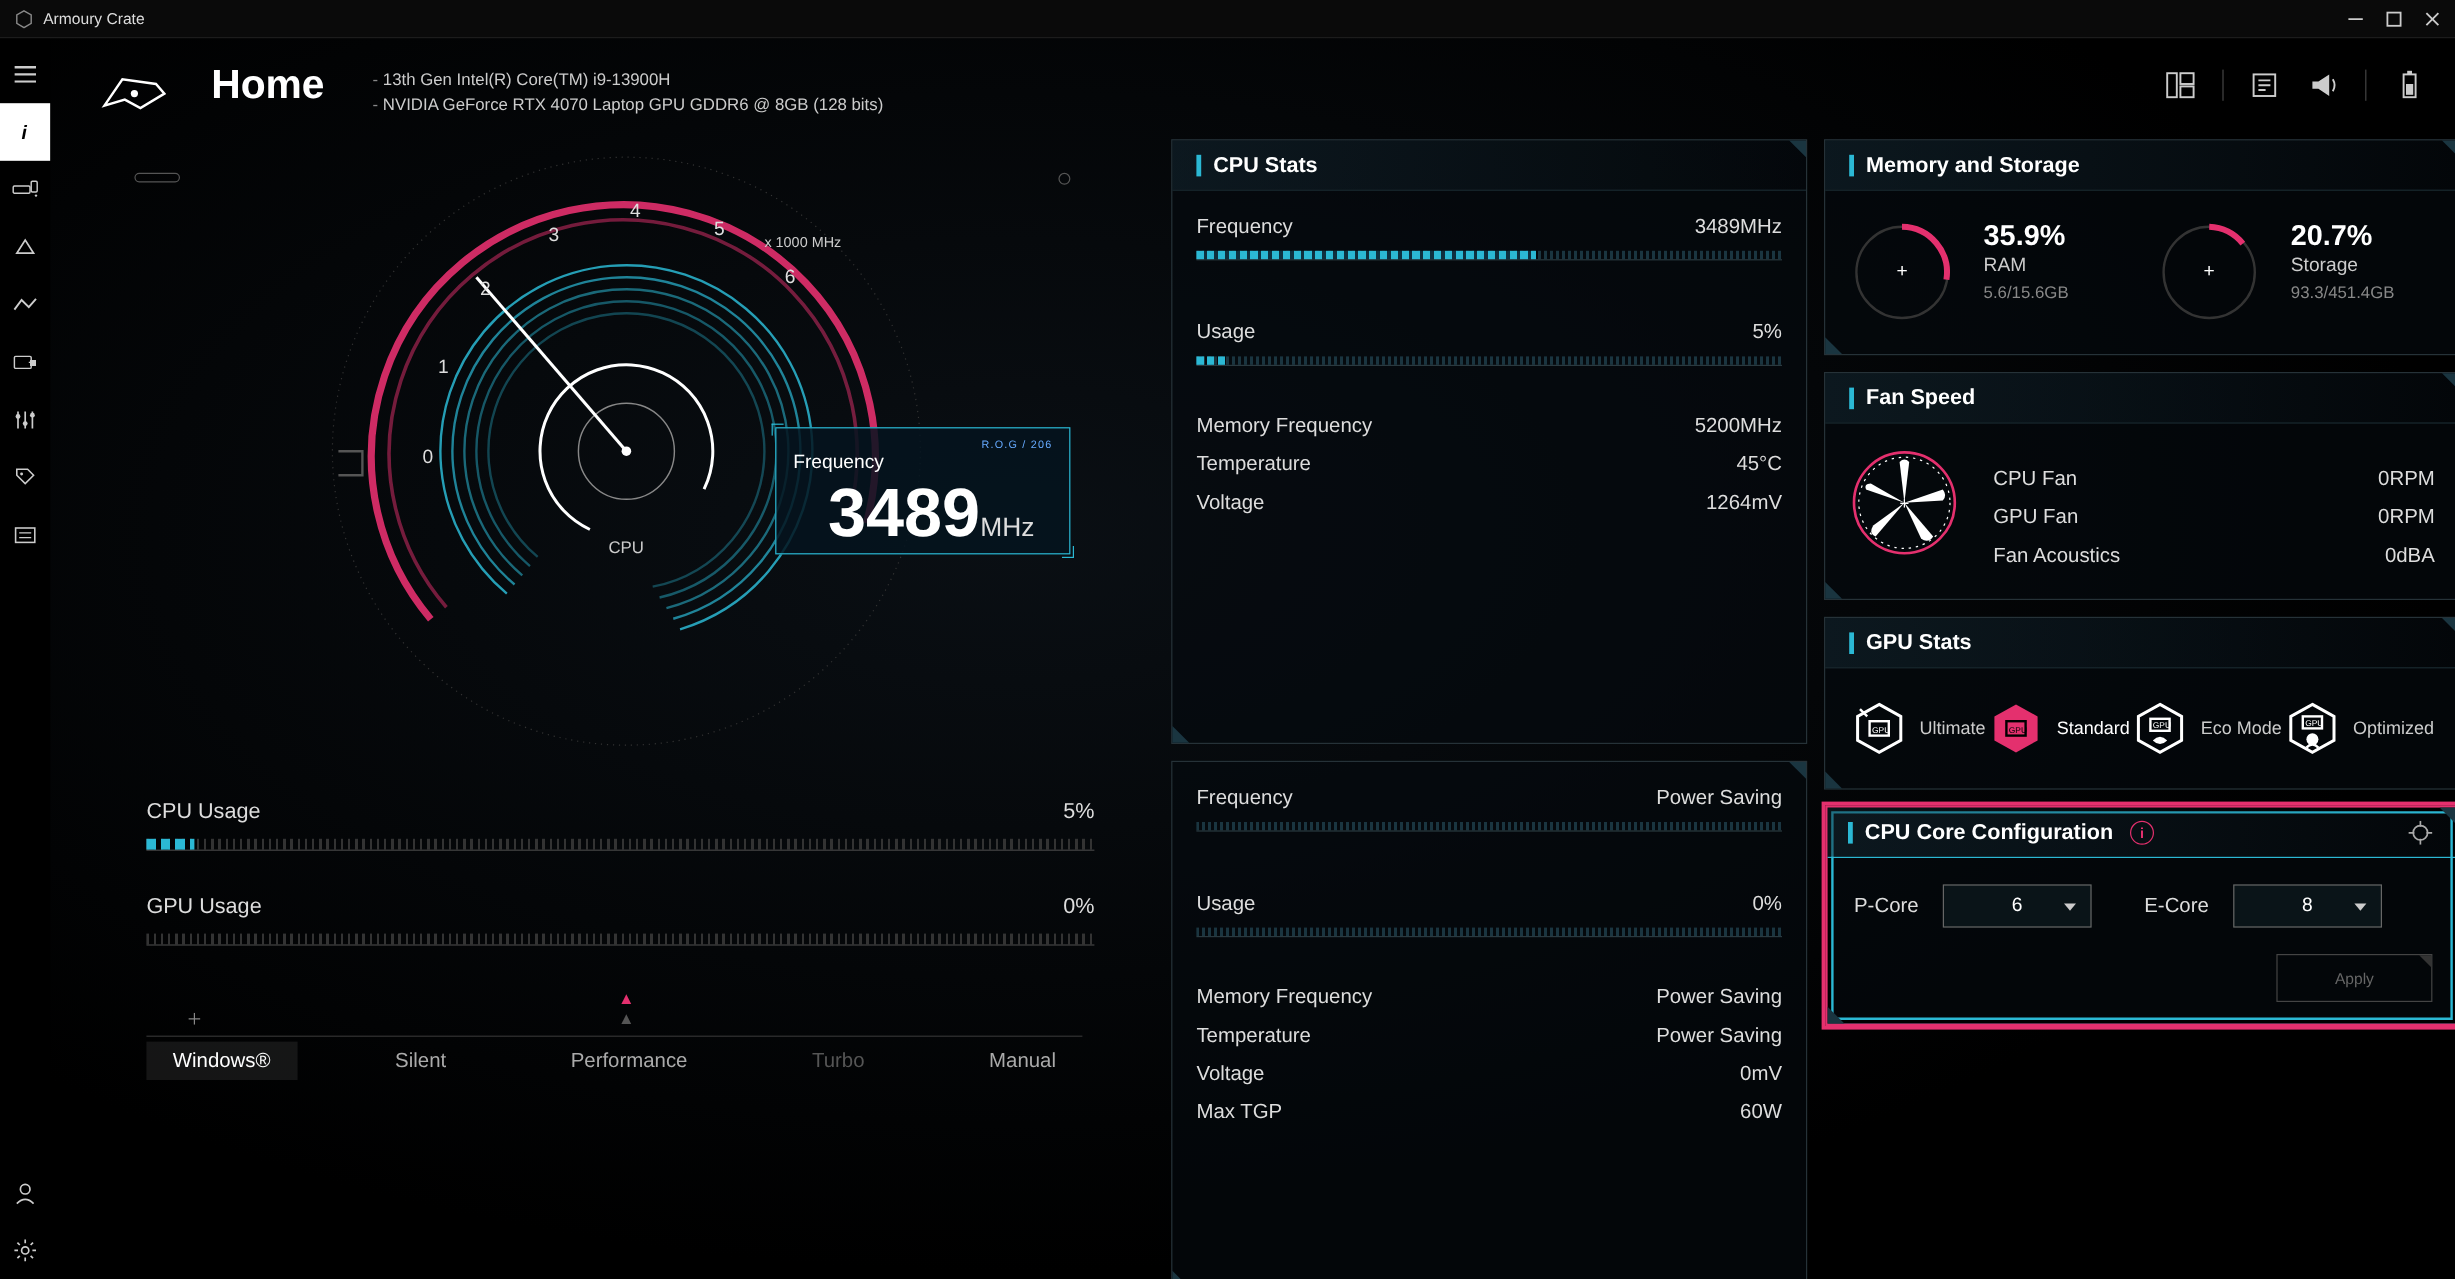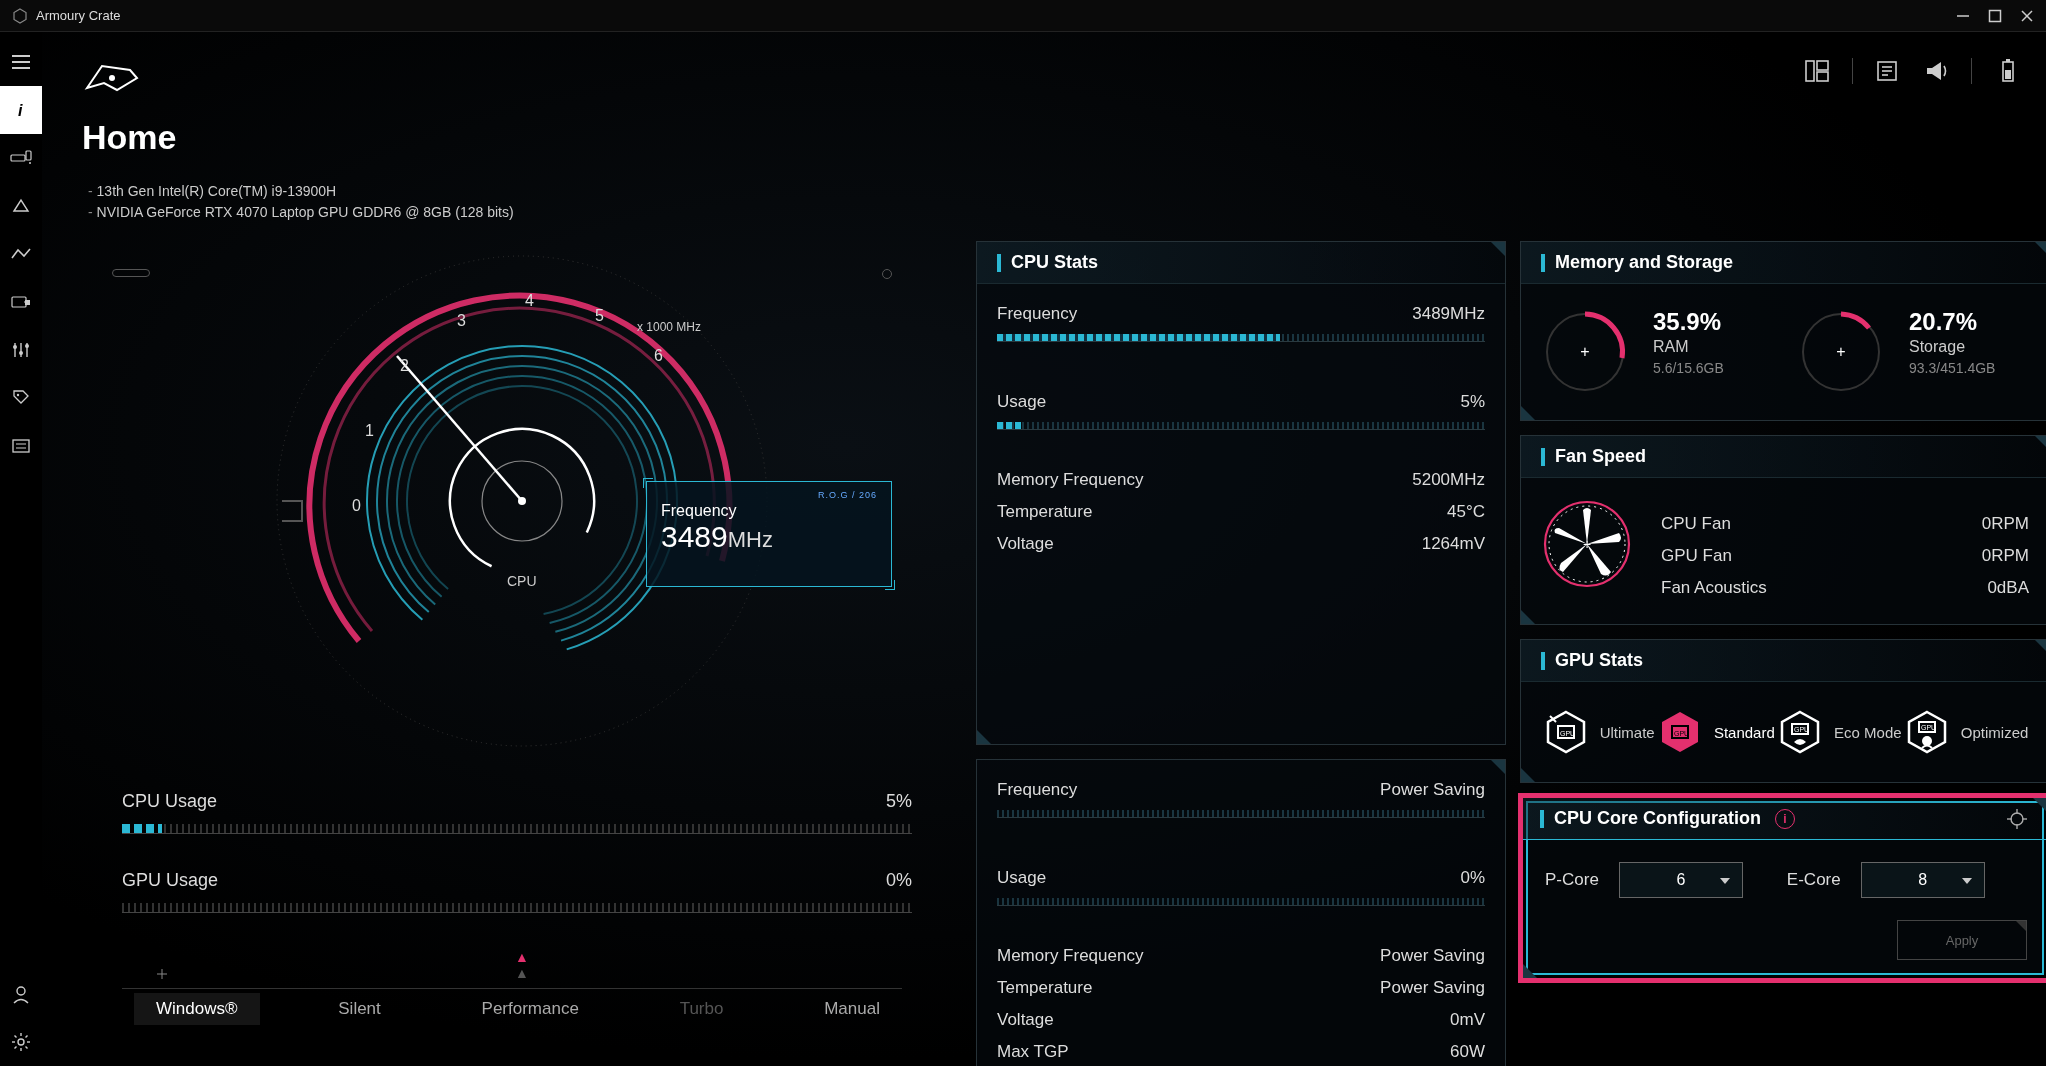--- a/index.html
+++ b/index.html
@@ -16,21 +16,21 @@
 
 .sidebar { position:absolute; left:0; top:32px; bottom:0; width:42px; background:#000; display:flex; flex-direction:column; padding-top:6px; }
 .sb-btn { width:42px; height:48px; display:flex; align-items:center; justify-content:center; cursor:pointer; }
 .sb-btn.active { background:#fff; }
 .sb-spacer { flex:1; }
 
 
 .content { position:absolute; left:42px; right:0; top:32px; bottom:0; padding:20px 26px 0 40px; background:radial-gradient(ellipse at 40% 40%, #0a0f14 0%, #000 70%); }
 
 .header-row { display:flex; align-items:flex-start; justify-content:space-between; }
-.header-left { display:flex; align-items:flex-start; gap:20px;flex-direction:column; }
+.header-left { display:flex; align-items:flex-start; gap:34px; }
 .rog-logo { width:60px; height:40px; margin-top:6px; }
 .page-title { font-size:34px; font-weight:700; color:#fff; }
 .specs { font-size:14px; color:#ccc; margin-left:6px; margin-top:4px; line-height:1.5; }
 .specs div:before { content:"- "; color:#888; }
 .header-right { display:flex; align-items:center; gap:22px; margin-top:6px; }
 .hdr-icon { width:26px; height:26px; cursor:pointer; }
 .hdr-divider { width:1px; height:26px; background:#444; }
 
 
 .main-grid { display:grid; grid-template-columns:880px 530px 530px; gap:14px; margin-top:18px; }
@@ -41,36 +41,36 @@
 .gauge-circles2 { position:absolute; right:70px; top:28px; width:10px; height:10px; border:1px solid #555; border-radius:50%; }
 
 .gauge-wrap { position:relative; width:560px; height:560px; margin:0 auto; margin-top:-20px; }
 .gauge-svg { width:100%; height:100%; }
 .freq-box { position:absolute; right:-90px; top:260px; width:246px; height:106px; border:1px solid #2bb8d4; background:rgba(5,20,30,.85); padding:8px 14px; }
 .freq-box .corner { position:absolute; width:10px; height:10px; border:1px solid #2bb8d4; }
 .freq-box .corner.tl { top:-4px; left:-4px; border-right:none; border-bottom:none; }
 .freq-box .corner.br { bottom:-4px; right:-4px; border-left:none; border-top:none; }
 .freq-header { font-size:9px; color:#6af; text-align:right; margin-bottom:2px; letter-spacing:1px; }
 .freq-label { font-size:16px; color:#fff; }
-.freq-value { font-size:30px; font-weight:400; color:#fff; }
+.freq-value { font-size:57px; font-weight:700; color:#fff;margin-left:29px; }
 .freq-unit { font-size:22px; color:#ddd; font-weight:400; }
 
 .bottom-meters { margin-top:10px; padding:0 50px 0 40px; }
 .meter { margin-bottom:36px; position:relative; }
 .meter-row { display:flex; justify-content:space-between; font-size:18px; color:#ddd; margin-bottom:12px; }
 .meter-bar { height:10px; background:repeating-linear-gradient(90deg,#333 0 2px,transparent 2px 6px); position:relative; border-bottom:1px solid #444; }
 .meter-fill { height:100%; background:repeating-linear-gradient(90deg,#2bb8d4 0 8px,transparent 8px 12px); position:absolute; top:0; left:0; }
 
 .arrows { text-align:center; margin:8px 0 4px; font-size:14px; color:#888; }
 .arrow-up { color:#e4306e; }
 
 
 .profile-tabs { display:flex; justify-content:space-between; padding:8px 60px 20px 40px; position:relative; }
 .profile-tabs:after { content:''; position:absolute; bottom:56px; left:40px; right:60px; height:1px; background:#333; }
-.prof-tab { font-size:17px; color:#aaa; cursor:pointer; padding:6px 22px; position:relative; z-index:2;margin-left:12px; }
+.prof-tab { font-size:17px; color:#aaa; cursor:pointer; padding:6px 22px; position:relative; z-index:2; }
 .prof-tab.active { color:#fff; background:rgba(60,60,60,.35); }
 .prof-tab.disabled { color:#555; }
 .apply-hint { position:absolute; left:75px; bottom:66px; }
 
 
 .panel { border:1px solid #263238; background:rgba(5,10,15,.6); margin-bottom:14px; position:relative; }
 .panel:before { content:''; position:absolute; top:0; right:0; width:0; height:0; border-left:14px solid transparent; border-top:14px solid #1a3540; }
 .panel:after { content:''; position:absolute; bottom:0; left:0; width:0; height:0; border-right:14px solid transparent; border-bottom:14px solid #1a3540; }
 .panel-head { padding:10px 20px; font-size:18px; font-weight:600; color:#fff; border-bottom:1px solid #1a2a30; background:linear-gradient(90deg,rgba(20,40,50,.5),transparent); display:flex; align-items:center; gap:10px; position:relative; }
 .panel-head:before { content:''; width:4px; height:18px; background:#2bb8d4; display:inline-block; }

